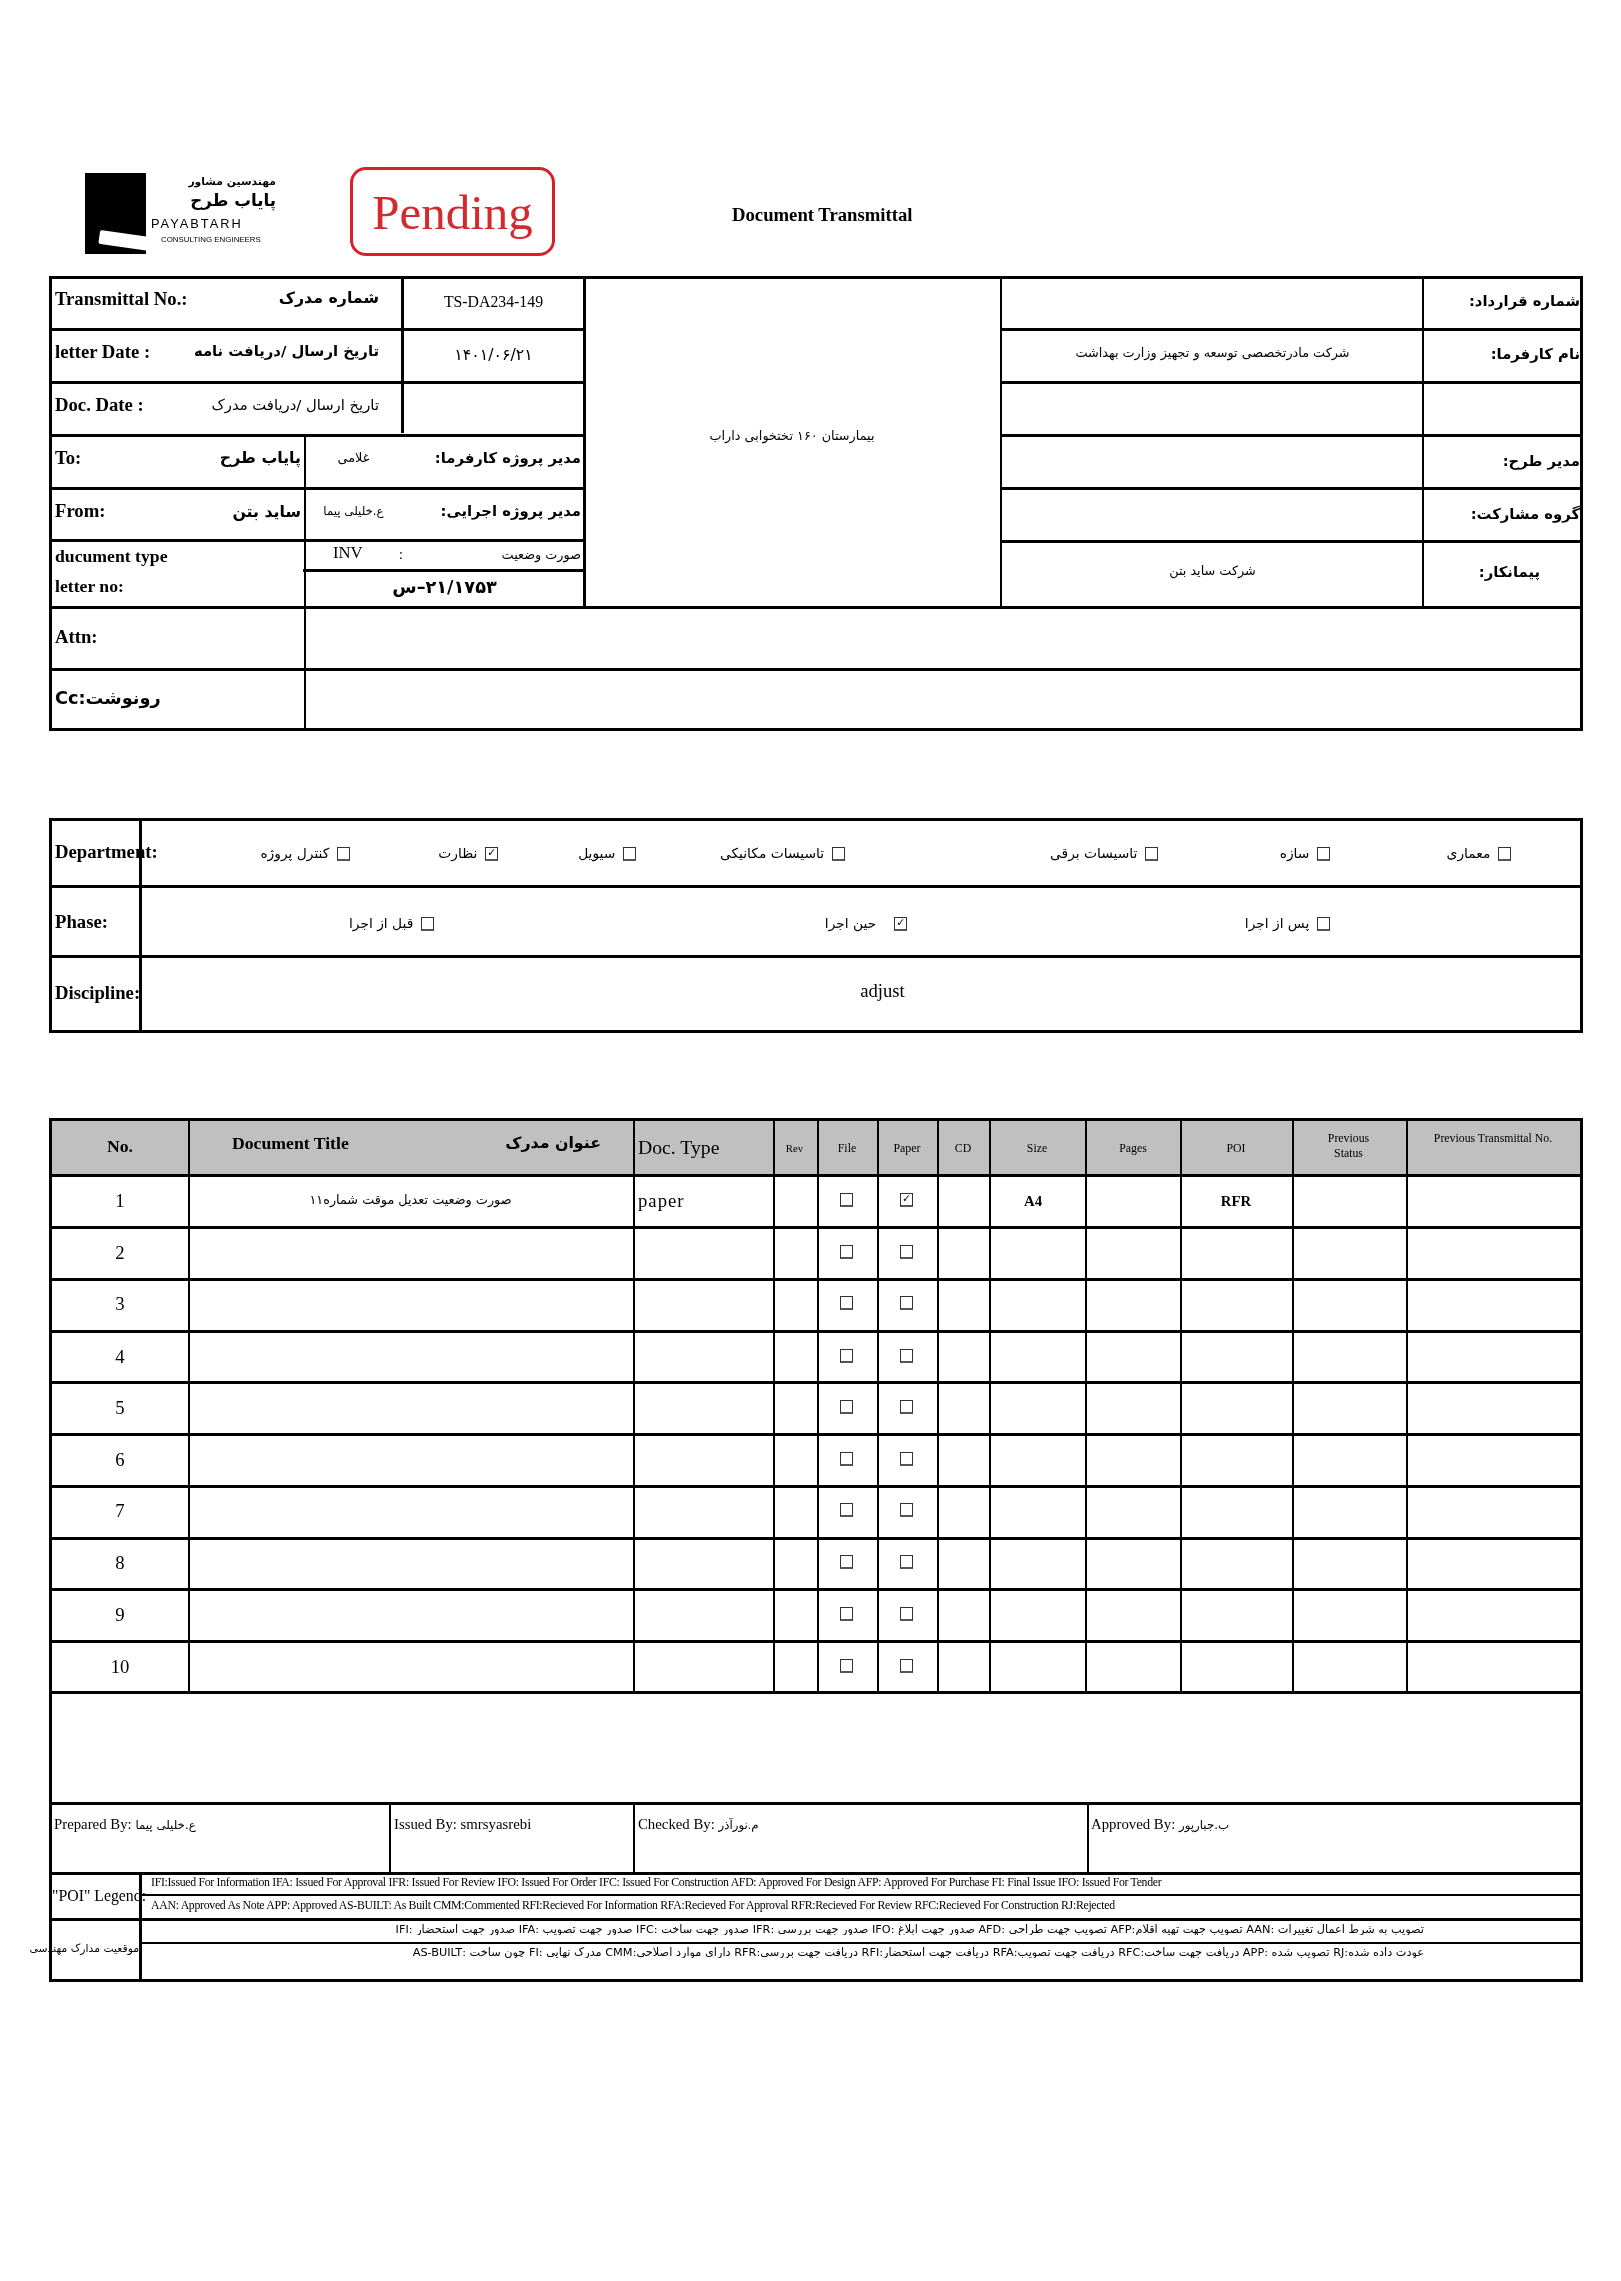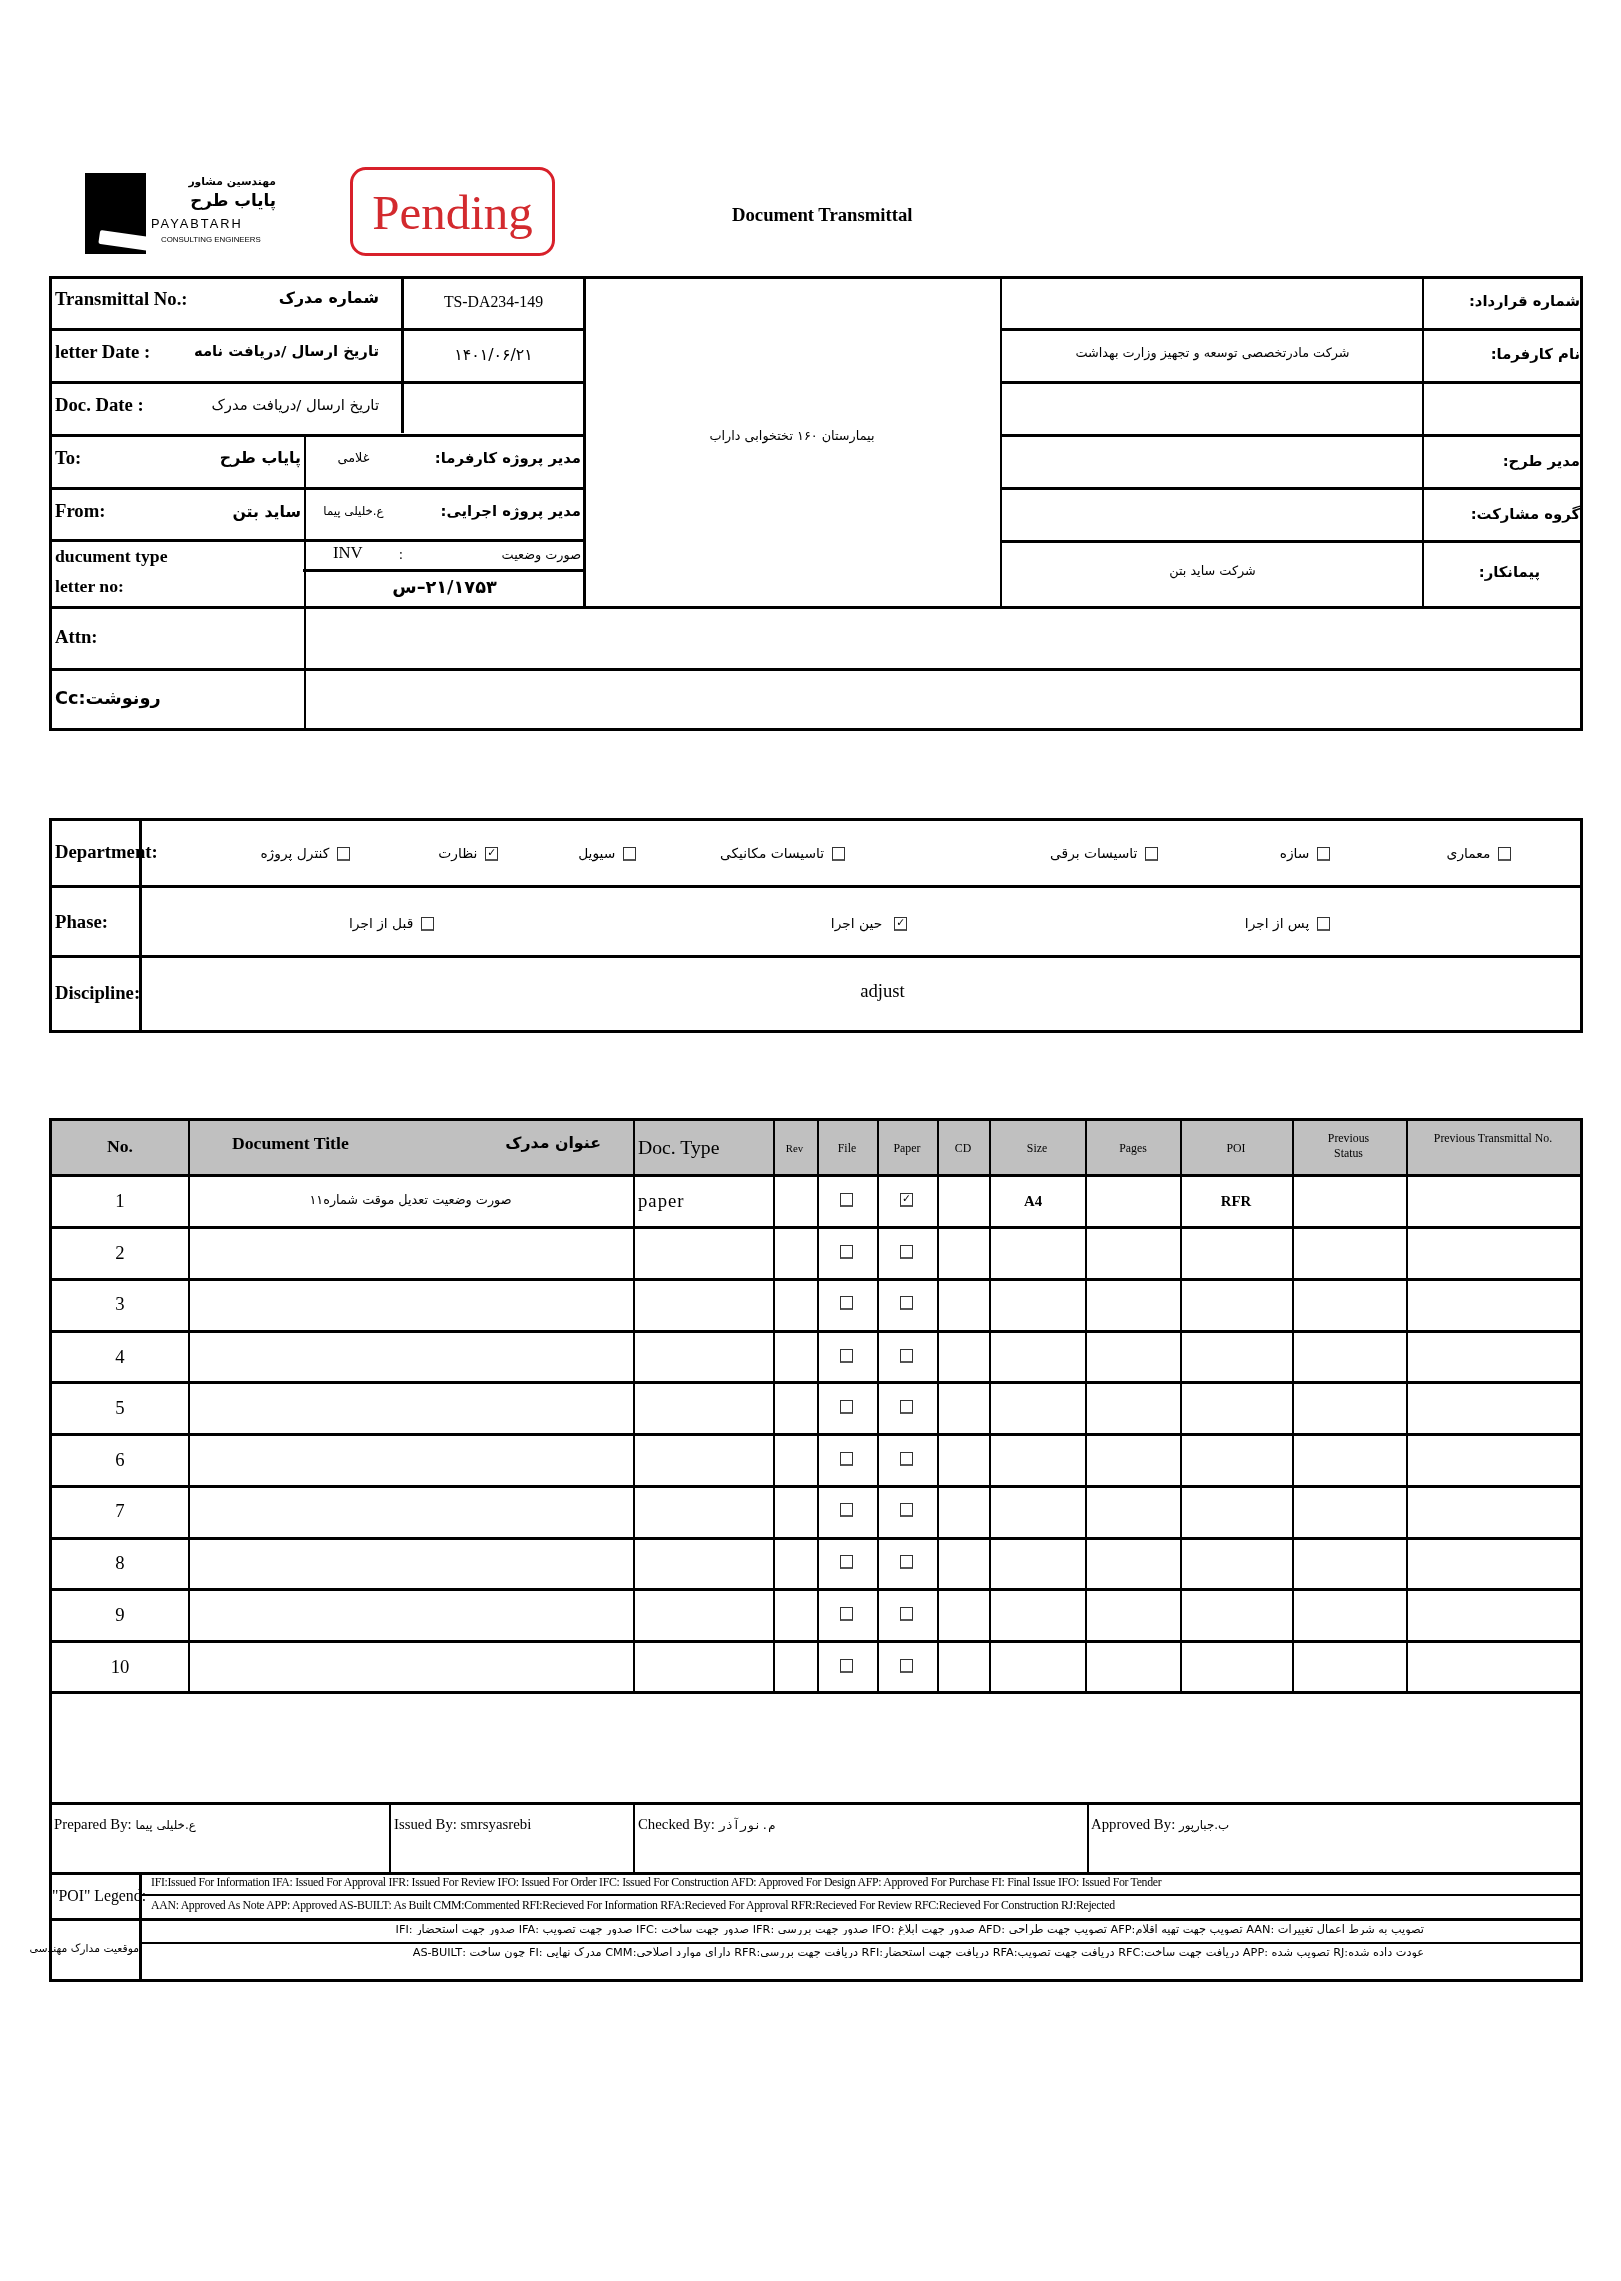--- a/index.html
+++ b/index.html
@@ -127,21 +127,21 @@
     <div class="abs" style="left:1348px;top:844px;width:163px;text-align:right;white-space:nowrap;"><span style="font-family:'DejaVu Sans',sans-serif;font-size:13.8px;direction:rtl;unicode-bidi:embed;margin-right:7.9px;">معماری</span><span class="cb"></span></div>
     <div class="abs" style="left:1167px;top:844px;width:163px;text-align:right;white-space:nowrap;"><span style="font-family:'DejaVu Sans',sans-serif;font-size:13.8px;direction:rtl;unicode-bidi:embed;margin-right:7.9px;">سازه</span><span class="cb"></span></div>
     <div class="abs" style="left:995px;top:844px;width:163px;text-align:right;white-space:nowrap;"><span style="font-family:'DejaVu Sans',sans-serif;font-size:13.8px;direction:rtl;unicode-bidi:embed;margin-right:7.9px;">تاسیسات برقی</span><span class="cb"></span></div>
     <div class="abs" style="left:720px;top:844px;width:163px;text-align:left;white-space:nowrap;"><span style="font-family:'DejaVu Sans',sans-serif;font-size:13.8px;direction:rtl;unicode-bidi:embed;margin-right:7.9px;">تاسیسات مکانیکی</span><span class="cb"></span></div>
     <div class="abs" style="left:473px;top:844px;width:163px;text-align:right;white-space:nowrap;"><span style="font-family:'DejaVu Sans',sans-serif;font-size:13.8px;direction:rtl;unicode-bidi:embed;margin-right:7.9px;">سیویل</span><span class="cb"></span></div>
     <div class="abs" style="left:335px;top:844px;width:163px;text-align:right;white-space:nowrap;"><span style="font-family:'DejaVu Sans',sans-serif;font-size:13.8px;direction:rtl;unicode-bidi:embed;margin-right:7.9px;">نظارت</span><span class="cb checked"></span></div>
     <div class="abs" style="left:187px;top:844px;width:163px;text-align:right;white-space:nowrap;"><span style="font-family:'DejaVu Sans',sans-serif;font-size:13.8px;direction:rtl;unicode-bidi:embed;margin-right:7.9px;">کنترل پروژه</span><span class="cb"></span></div>
   </div>
 <div id="phase-list">
     <div class="abs" style="left:1167px;top:914px;width:163px;text-align:right;white-space:nowrap;"><span style="font-family:'DejaVu Sans',sans-serif;font-size:13.8px;direction:rtl;unicode-bidi:embed;margin-right:7.9px;">پس از اجرا</span><span class="cb"></span></div>
-    <div class="abs" style="left:744px;top:914px;width:163px;text-align:right;white-space:nowrap;"><span style="font-family:'DejaVu Sans',sans-serif;font-size:13.8px;direction:rtl;unicode-bidi:embed;margin-right:12px;">حین اجرا</span><span class="cb checked"></span></div>
+    <div class="abs" style="left:744px;top:914px;width:163px;text-align:right;white-space:nowrap;"><span style="font-family:'DejaVu Sans',sans-serif;font-size:13.8px;direction:rtl;unicode-bidi:embed;margin-right:18px;">حین اجرا</span><span class="cb checked"></span></div>
     <div class="abs" style="left:271px;top:914px;width:163px;text-align:right;white-space:nowrap;"><span style="font-family:'DejaVu Sans',sans-serif;font-size:13.8px;direction:rtl;unicode-bidi:embed;margin-right:7.9px;">قبل از اجرا</span><span class="cb"></span></div>
   </div>
 <div class="t c" style="left:794px;top:982px;width:177px;font-size:18.7px;">adjust</div>
 
 <div class="box" style="left:49px;top:1118px;width:1534px;height:864px;"></div>
 <div class="abs gray" style="left:52px;top:1121px;width:1528px;height:53px;"></div>
 <div id="table-lines">
     <div class="hl" style="left:49px;top:1174px;width:1534px;"></div>
     <div class="hl" style="left:49px;top:1226px;width:1534px;"></div>
     <div class="hl" style="left:49px;top:1278px;width:1534px;"></div>
@@ -322,21 +322,21 @@
 <div class="abs sm" style="left:54px;top:1816px;font-size:14.8px;white-space:nowrap;">
   <span>Prepared By:</span>
   <span style="font-family:'DejaVu Sans',sans-serif;font-size:11.8px;">ع.خلیلی پیما</span>
 </div>
 <div class="abs" style="left:394px;top:1816px;font-size:14.8px;white-space:nowrap;">
   <span>Issued By:</span>
   <span>smrsyasrebi</span>
 </div>
 <div class="abs" style="left:638px;top:1816px;font-size:14.8px;white-space:nowrap;">
   <span>Checked By:</span>
-  <span style="font-family:Liberation Mono, monospace;font-size:11.8px;margin-top:48px;">م.نورآذر</span>
+  <span style="font-family:Liberation Sans, sans-serif;font-size:11.8px;margin-top:48px;">م.نورآذر</span>
 </div>
 <div class="abs" style="left:1091px;top:1816px;font-size:14.8px;white-space:nowrap;">
   <span>Approved By:</span>
   <span style="font-family:'DejaVu Sans',sans-serif;font-size:11.8px;">ب.جبارپور</span>
 </div>
 
 <div class="hl thin" style="left:139px;top:1894px;width:1444px;"></div>
 <div class="hl" style="left:49px;top:1918px;width:1534px;"></div>
 <div class="hl thin" style="left:139px;top:1942px;width:1444px;"></div>
 <div class="vl thick" style="left:139px;top:1872px;height:110px;"></div>

